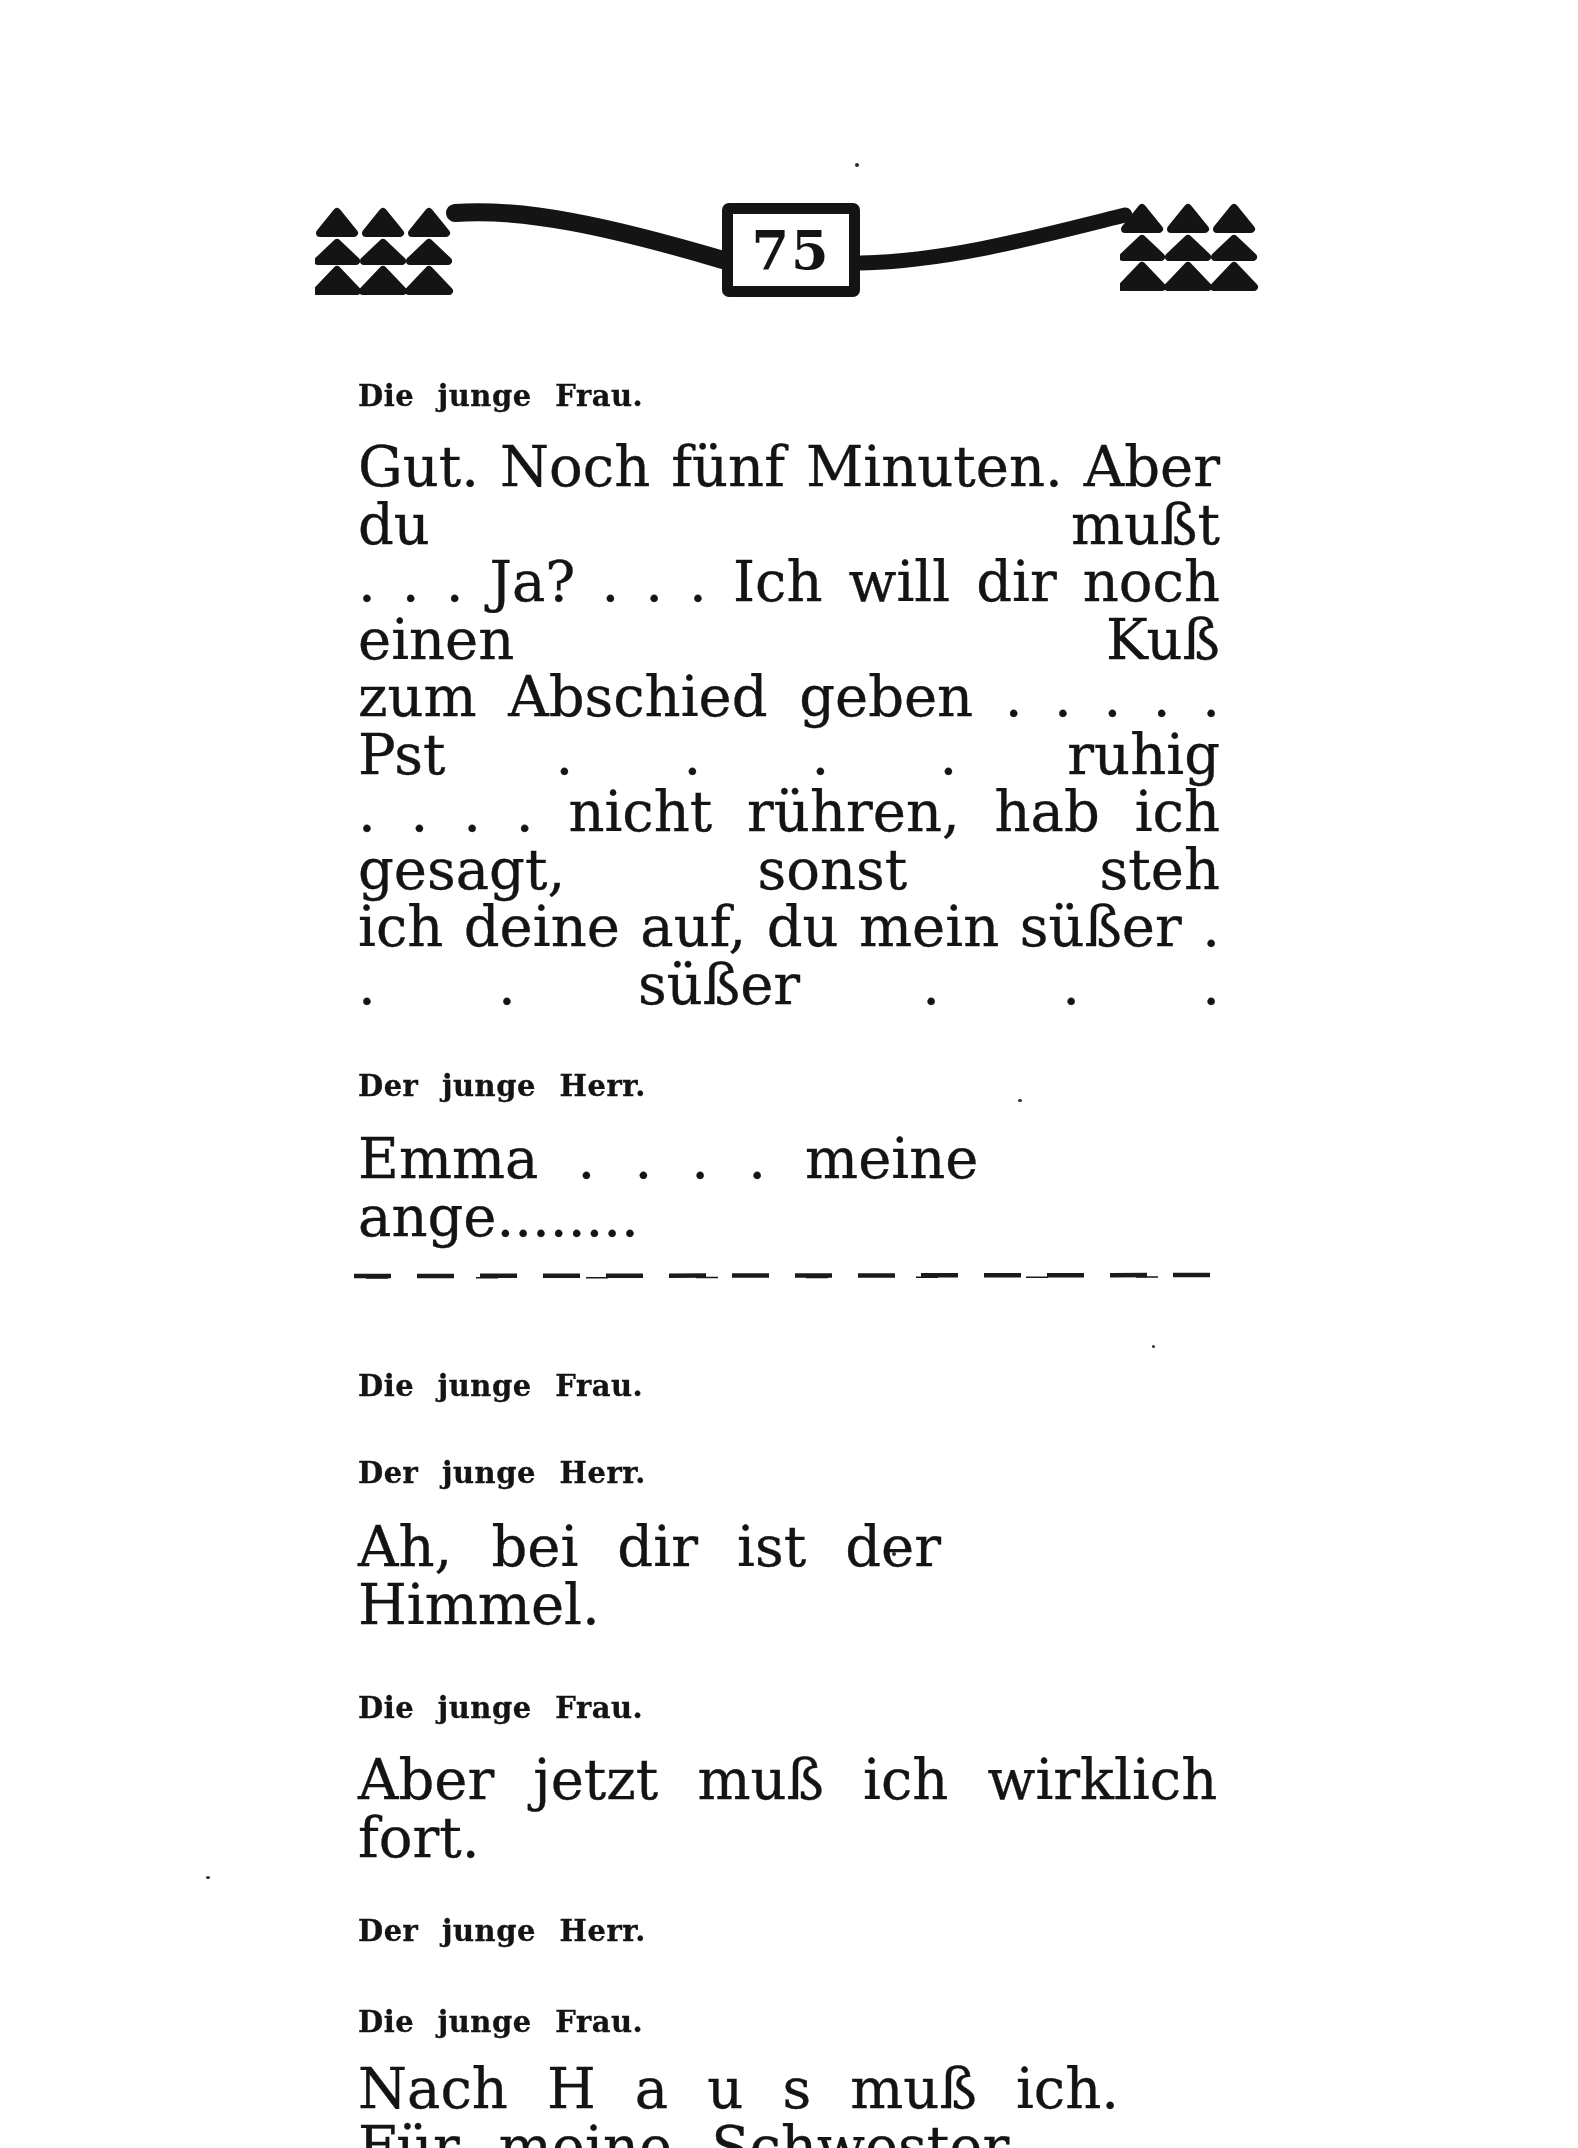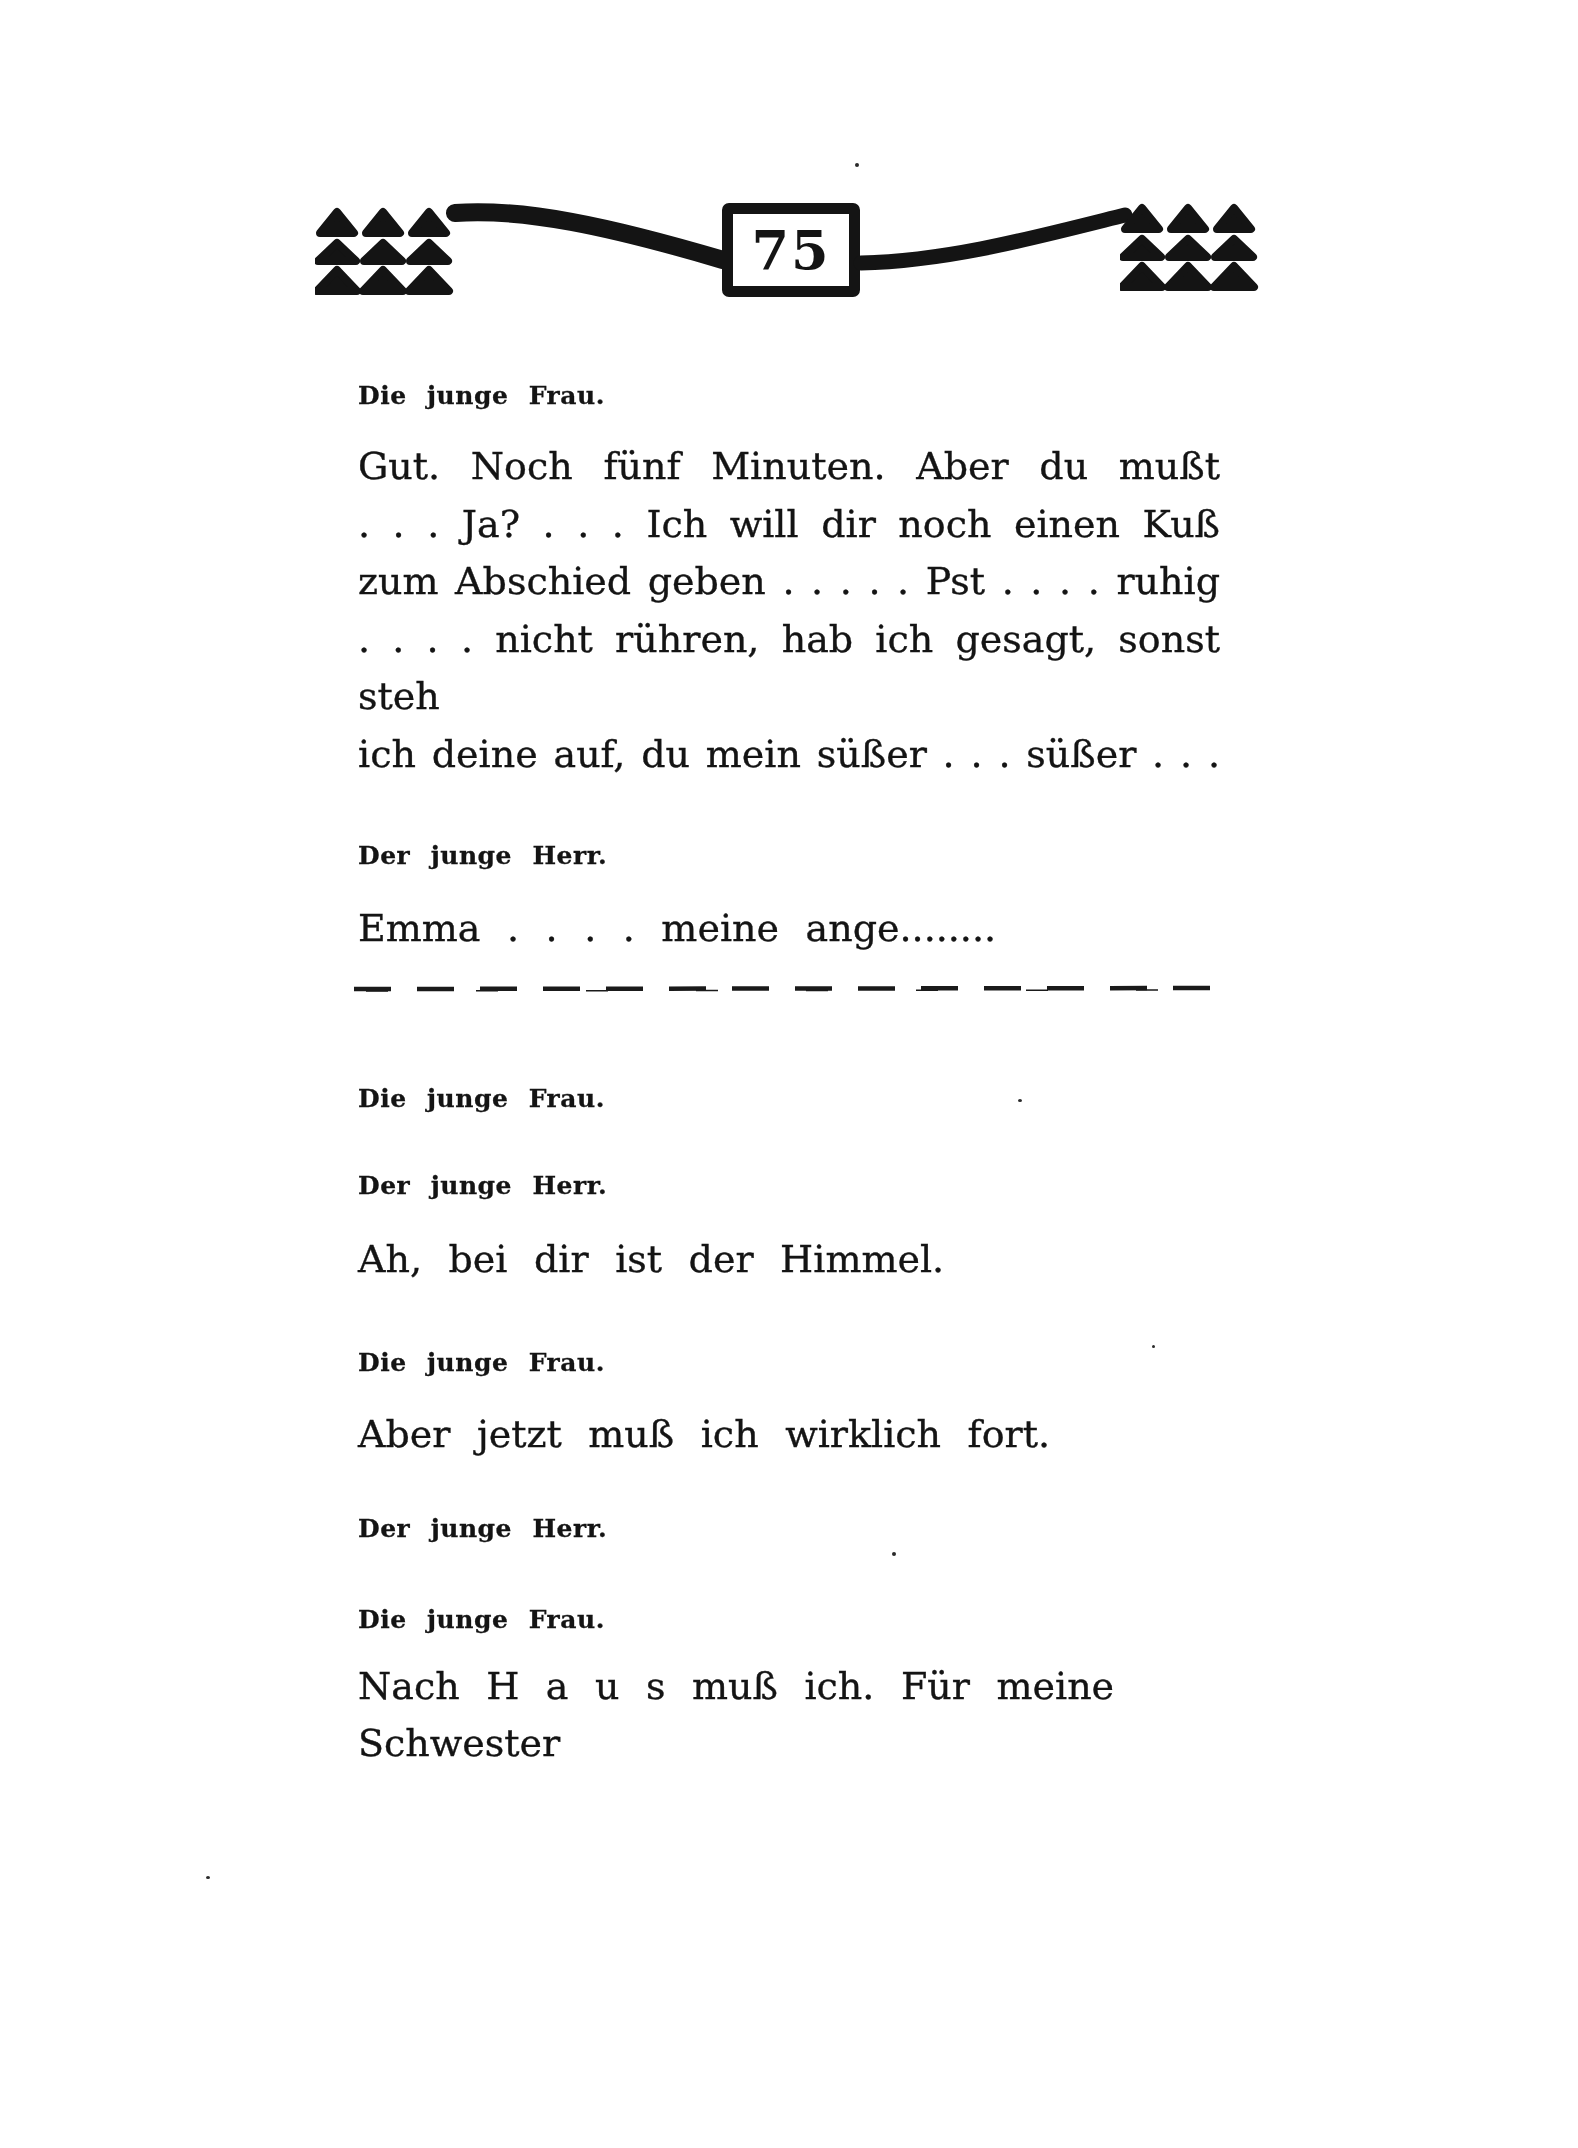--- a/index.html
+++ b/index.html
@@ -41,28 +41,28 @@
   }
 
   
   .dialogue {
     position: absolute;
     left: 358px; top: 352px;
     width: 862px;
   }
   .speaker {
     font-weight: bold;
-    font-size: 25px;
+    font-size: 29px;
     line-height: 48px;
     word-spacing: 0.45em;
     letter-spacing: 0.5px;
     -webkit-text-stroke: 0.3px #141414;
   }
   .speech-line {
-    font-size: 38px;
+    font-size: 56px;
     line-height: 57.5px;
     -webkit-text-stroke: 0.35px #141414;
   }
   .justified .speech-line {
     text-align: justify;
     text-align-last: justify;
   }
   .plain .speech-line { word-spacing: 0.38em; }
 
   .m-p1   { margin-top: 18px; }

